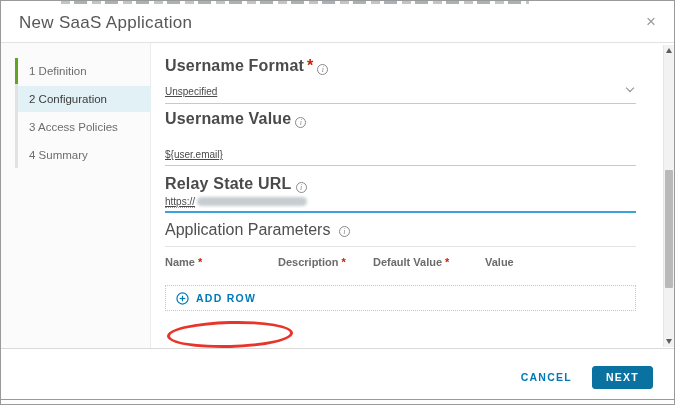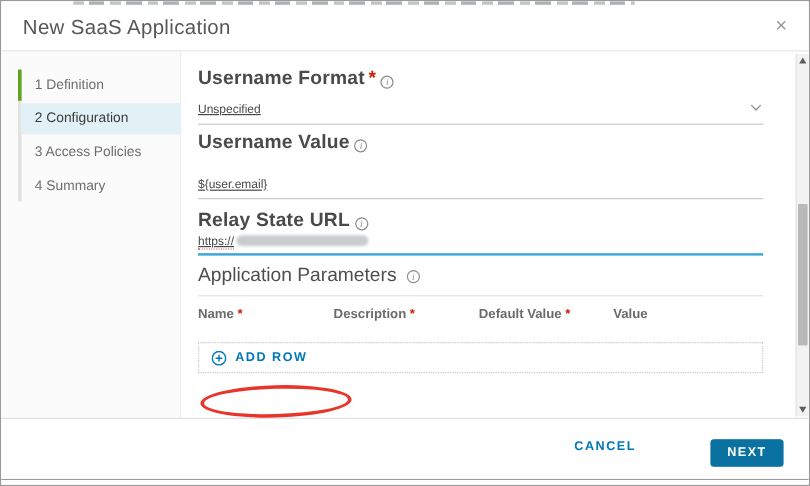--- a/index.html
+++ b/index.html
@@ -56,21 +56,21 @@
     border-right:1px solid #8a8a8a; border-bottom:1px solid #8a8a8a; transform:rotate(45deg); }
   .u-focus{ border-bottom:2px solid #3aa3d9; padding-bottom:2px; }
   .https{ border-bottom:1px dotted #cf8a80;margin-top:40px; }
   .redacted{ display:inline-block; width:110px; height:9px; margin-left:2px; vertical-align:-1px;
     background:#c6ccd0; border-radius:5px; filter:blur(1.4px); }
 
   .param-heading{ font-size:16px; color:#4f4f4f; font-weight:400; padding-bottom:7px; border-bottom:1px solid #e3e3e3; }
   .param-heading .info-icon{ vertical-align:1px; }
 
   .col-row{ display:flex; font-size:11px; font-weight:bold; color:#6b6b6b; }
-  .col-row .c1{ width:113px; } .col-row .c2{ width:121px; } .col-row .c3{ width:112px; } .col-row .c4{ flex:1; }
+  .col-row .c1{ width:113px; } .col-row .c2{ width:95px; } .col-row .c3{ width:112px; } .col-row .c4{ flex:1; }
 
   .add-row-box{ height:26px; border:1px dotted #c6c6c6; display:flex; align-items:center; padding-left:10px;
     cursor:pointer; background:#fff; }
   .add-row-label{ color:#0079b8; font-size:10.5px; font-weight:bold; letter-spacing:.12em; margin-left:7px; }
 
   .advanced-link{ display:inline-flex; align-items:center; color:#3ba4d6; font-size:11.5px; cursor:pointer; background:none; border:none; }
   .chev-blue{ width:6px; height:6px; margin-left:7px; margin-top:-3px;
     border-right:1.5px solid #3ba4d6; border-bottom:1.5px solid #3ba4d6; transform:rotate(45deg); }
   .annotation-ellipse{ position:absolute; left:2px; top:-7px; width:126px; height:27px;
     border:3px solid #e8342a; border-radius:50%; transform:rotate(-1.5deg); pointer-events:none; }
@@ -79,21 +79,21 @@
   .scrollbar{ position:absolute; top:2px; bottom:1px; right:0; width:11px; background:#f2f2f2; border-left:1px solid #e4e4e4; }
   .scroll-up,.scroll-down{ position:absolute; left:2px; width:0; height:0; border-left:3.5px solid transparent;
     border-right:3.5px solid transparent; cursor:pointer; }
   .scroll-up{ top:3px; border-bottom:5px solid #5d5d5d; }
   .scroll-down{ bottom:3px; border-top:5px solid #5d5d5d; }
   .scroll-thumb{ position:absolute; left:1px; right:1px; top:125px; height:118px; background:#b9b9b9; border-radius:1px; cursor:pointer; }
 
   
   .modal-footer{ flex:none; height:51px; border-top:1px solid #d9d9d9; display:flex; align-items:center;
     justify-content:flex-end; padding-right:21px; background:#fff; }
-  .btn-row{ position:relative; top:3px; display:flex; align-items:flex-start;gap:42px; }
+  .btn-row{ position:relative; top:3px; display:flex; align-items:center; }
   .btn{ font-family:inherit; font-size:10.5px; font-weight:bold; letter-spacing:.12em; cursor:pointer; border-radius:3px; }
   .btn-link{ color:#0079b8; background:none; border:none; padding:0 6px; margin-right:14px; }
   .btn-outline{ color:#0079b8; background:#fff; border:1px solid #0079b8; height:23px; padding:0 13px; margin-right:9px; }
   .btn-primary{ color:#fff; background:#0a72a0; border:1px solid #0a72a0; height:23px; padding:0 13px; }
 </style>
 </head>
 <body>
 
 <div class="screen">
 

